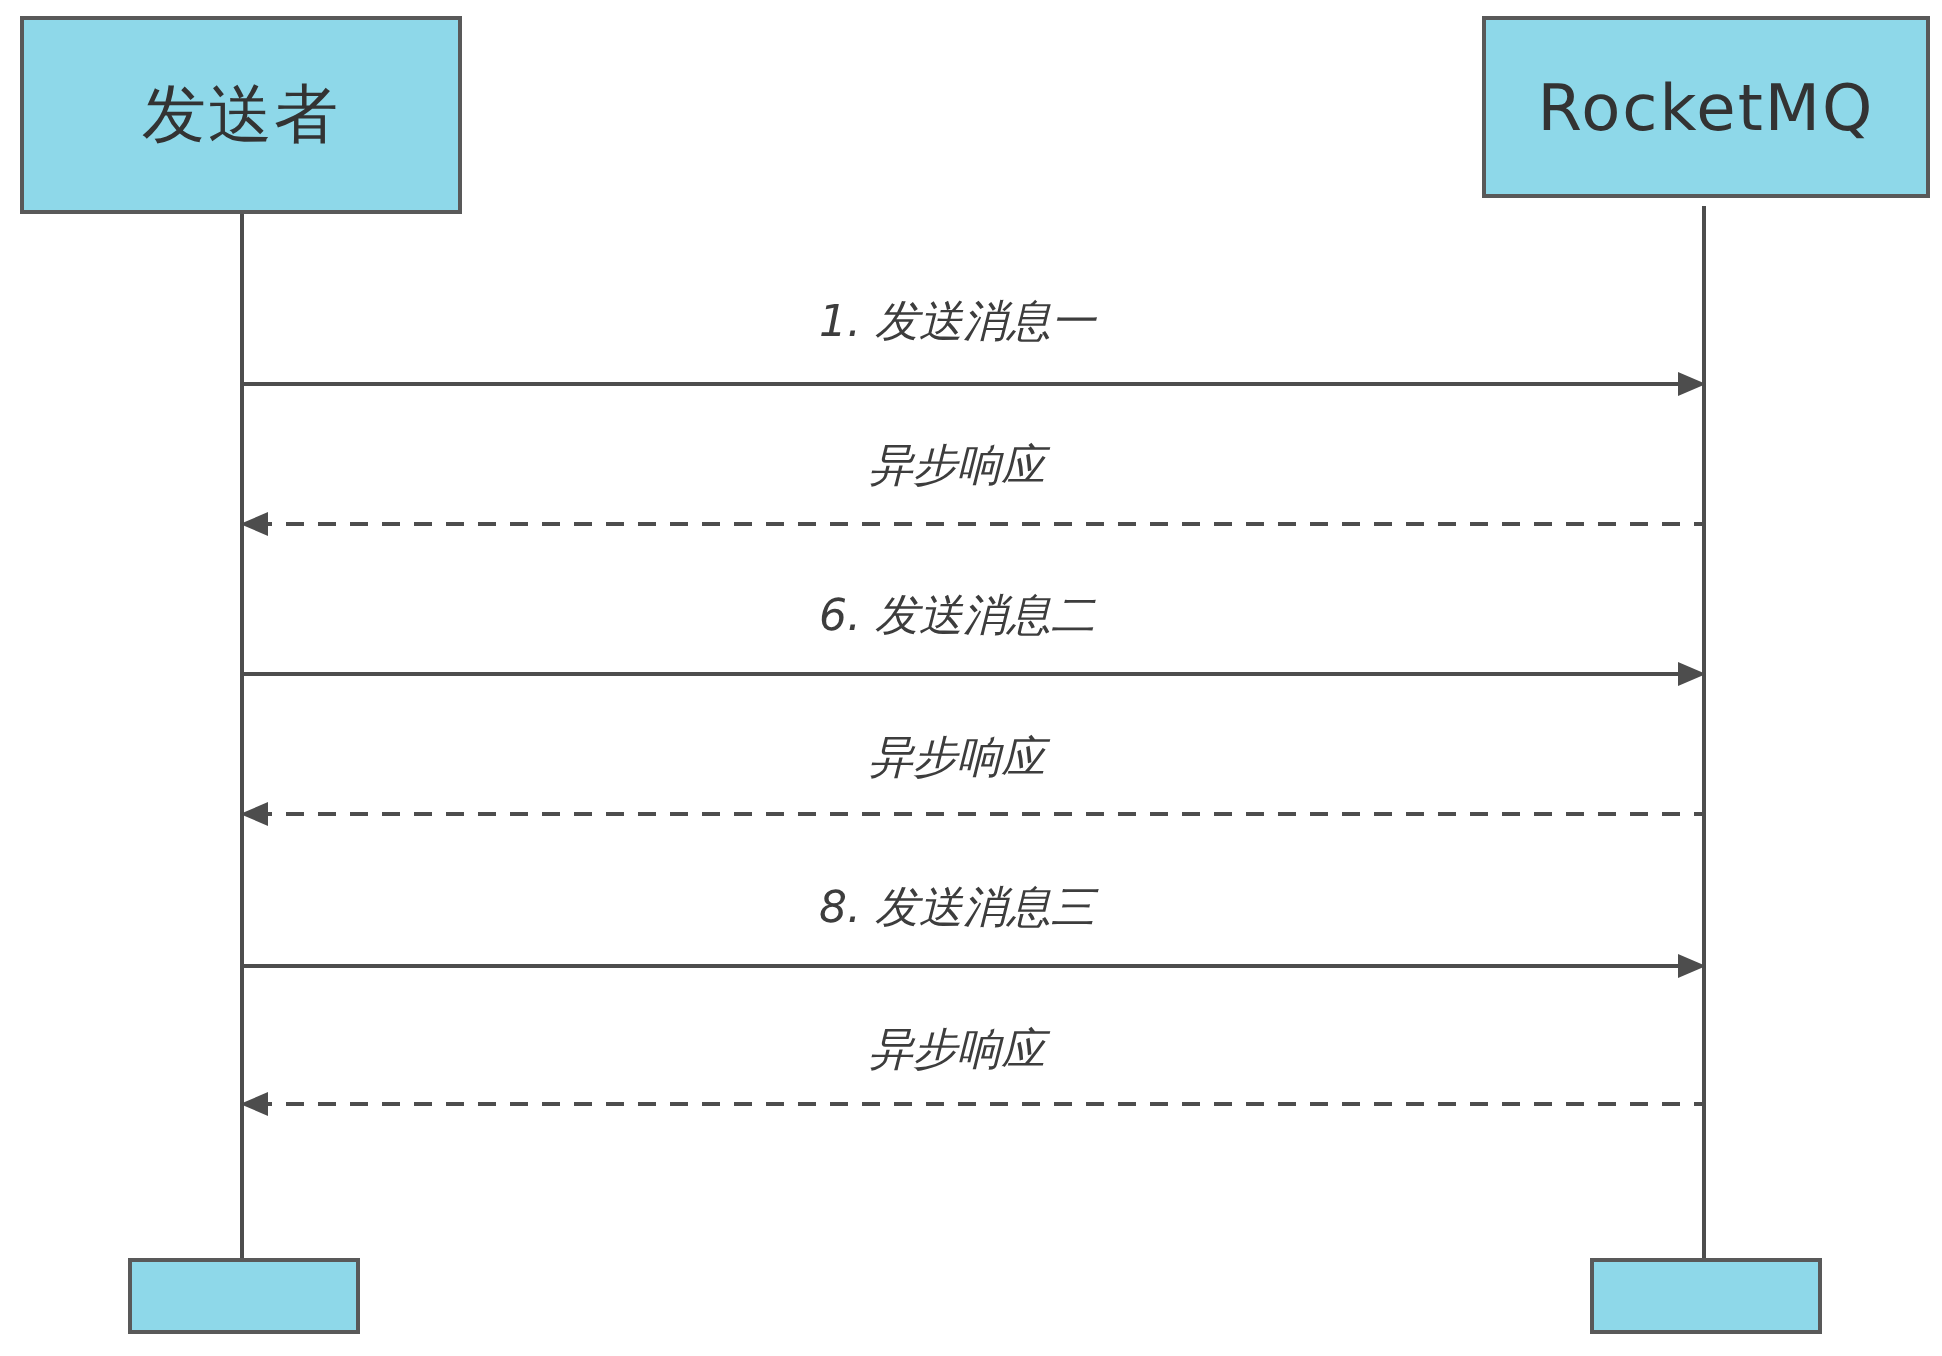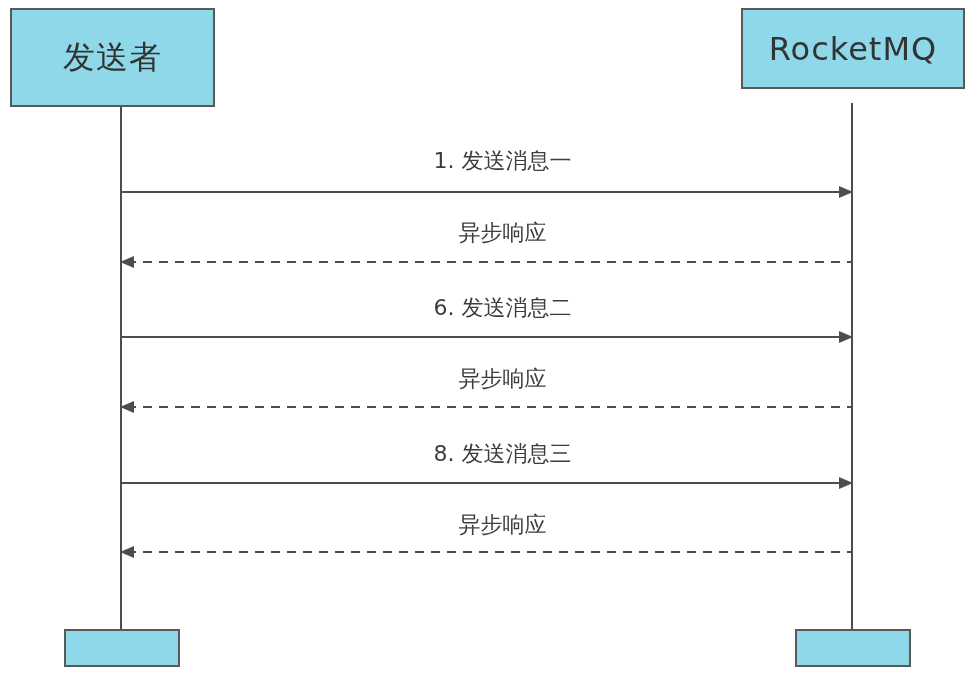--- a/index.html
+++ b/index.html
@@ -21,22 +21,22 @@
   
   .actor-box {
     position: absolute;
     background: #8ED8E9;
     border: 2px solid #595959;
     box-sizing: border-box;
     display: flex;
     align-items: center;
     justify-content: center;
   }
-  .actor-left  { left: 10px;  top: 8px; width: 205px; height: 99px; }
-  .actor-right { left: 741px; top: 8px; width: 224px; height: 81px; }
+  .actor-left  { left: 10px;  top: 8px; width: 221px; height: 99px; }
+  .actor-right { left: 741px; top: 8px; width: 224px; height: 91px; }
   .actor-label {
     font-size: 32px;
     color: #333333;
     letter-spacing: 1px;
     white-space: nowrap;
   }
   
   .lifeline {
     position: absolute;
     width: 2px;
@@ -51,26 +51,27 @@
     border: 2px solid #595959;
     box-sizing: border-box;
     width: 116px;
     height: 38px;
   }
   .end-left  { left: 64px;  top: 629px; }
   .end-right { left: 795px; top: 629px; }
   
   .msg-label {
     position: absolute;
-    left: 137px;
+    left: 113px;
     width: 731px;
     text-align: center;
     font-size: 22px;
     color: #3d3d3d;
     white-space: nowrap;
+    font-style: italic;
   }
   
   .arrow {
     position: absolute;
     left: 121px;
     width: 731px;
     height: 2px;
   }
   .arrow.solid .line {
     position: absolute;

